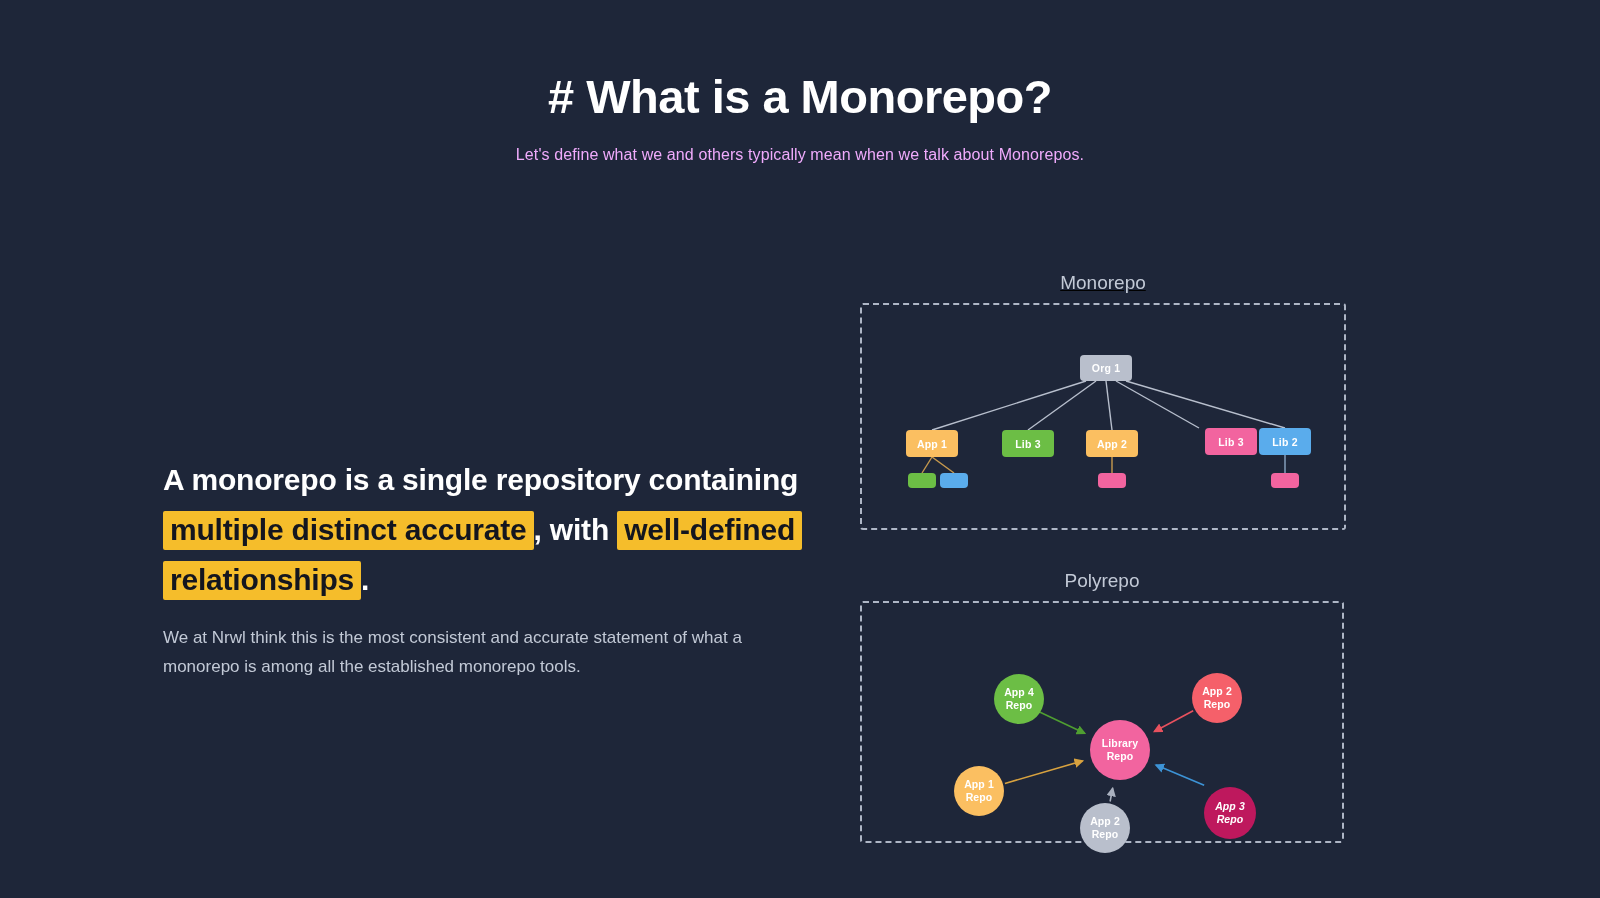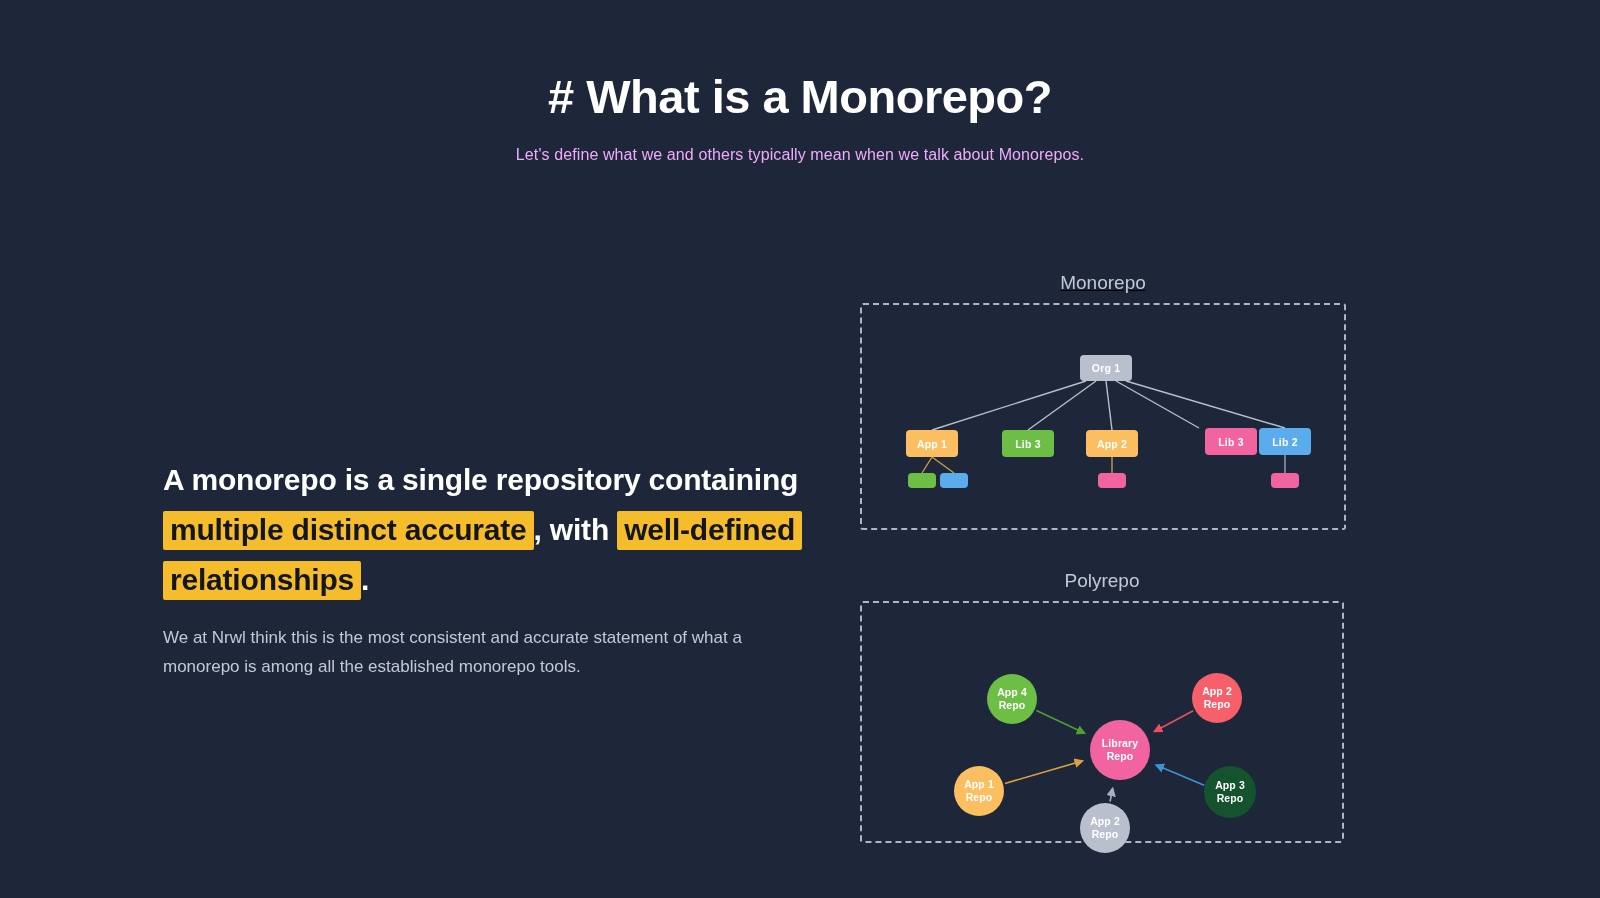--- a/index.html
+++ b/index.html
@@ -204,37 +204,37 @@
               <path d="M0,0 L6,3 L0,6 z" fill="#a9b0bf"></path>
             </marker>
           </defs>
       <line x1="174.41471346214175" y1="107.52917024601139" x2="222.73430277690636" y2="130.34675408909467" stroke="#4f9e31" stroke-width="1.6" marker-end="url(#ah0)"></line>
           <line x1="142.92616949580054" y1="180.46118475654026" x2="220.55108850606587" y2="157.8893997961085" stroke="#d8a23f" stroke-width="1.6" marker-end="url(#ah1)"></line>
           <line x1="331.2036888016429" y1="107.75678538468627" x2="292.372449508738" y2="128.57353222211984" stroke="#e8515e" stroke-width="1.6" marker-end="url(#ah2)"></line>
           <line x1="342.16776343993826" y1="182.19742834761053" x2="293.98061520865747" y2="162.04643908725674" stroke="#3d93d6" stroke-width="1.6" marker-end="url(#ah3)"></line>
           <line x1="248.09887962855336" y1="198.48582593152253" x2="250.63495164764515" y2="185.29825143224525" stroke="#a9b0bf" stroke-width="1.6" marker-end="url(#ah4)"></line>
         </svg>
       <div id="poly-nodes">
-          <div class="circle" style="left: 125px; top: 71px; width: 50px; height: 50px; background: rgb(108, 190, 69);">
+          <div class="circle" style="left: 132px; top: 71px; width: 50px; height: 50px; background: rgb(108, 190, 69);">
             <span>App 4</span>
             <span>Repo</span>
           </div>
           <div class="circle" style="left: 330px; top: 70px; width: 50px; height: 50px; background: rgb(245, 96, 106);">
             <span>App 2</span>
             <span>Repo</span>
           </div>
           <div class="circle" style="left: 228px; top: 117px; width: 60px; height: 60px; background: rgb(242, 100, 159);">
             <span>Library</span>
             <span>Repo</span>
           </div>
           <div class="circle" style="left: 92px; top: 163px; width: 50px; height: 50px; background: rgb(251, 191, 97);">
             <span>App 1</span>
             <span>Repo</span>
           </div>
-          <div class="circle" style="left: 342px; top: 163px; width: 52px; height: 52px; background: #14532d;">
+          <div class="circle" style="left: 342px; top: 184px; width: 52px; height: 52px; background: #be185d; font-style: italic;">
             <span>App 3</span>
             <span>Repo</span>
           </div>
           <div class="circle" style="left: 218px; top: 200px; width: 50px; height: 50px; background: rgb(185, 191, 204);">
             <span>App 2</span>
             <span>Repo</span>
           </div>
         </div>
     </div>
   </div>

